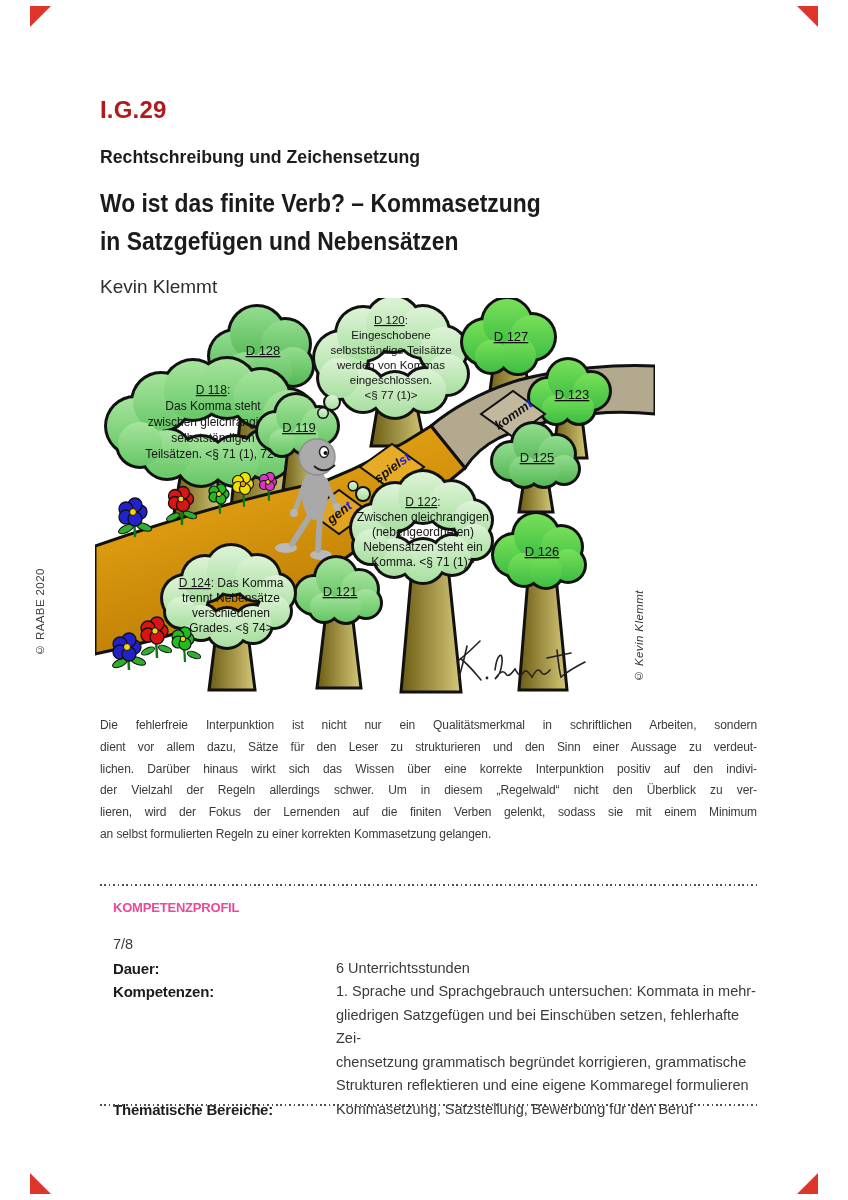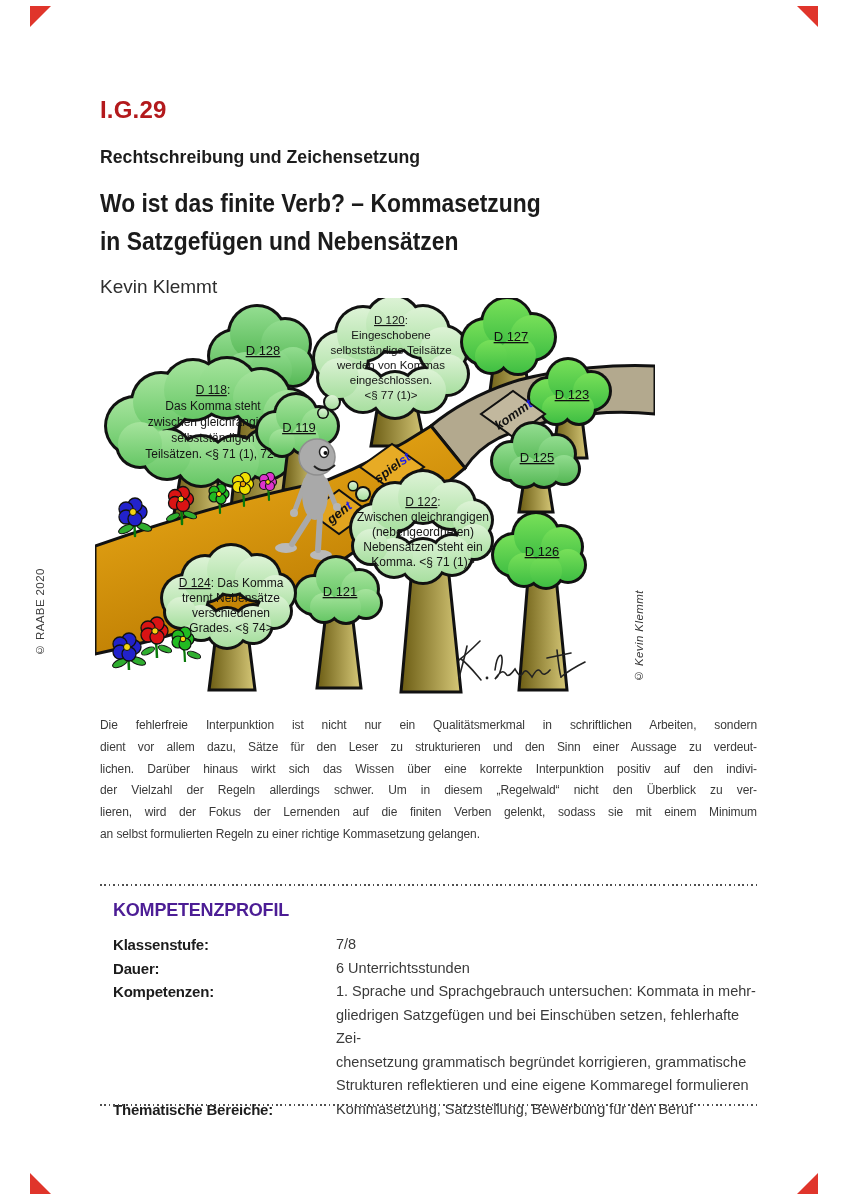--- a/index.html
+++ b/index.html
@@ -28,21 +28,21 @@
 
   .intro{position:absolute;left:100px;top:715px;width:657px;font-size:12px;line-height:21.8px;
          color:#3a3a3a;letter-spacing:-.1px;}
   .intro .jl{text-align:justify;text-align-last:justify;}
   .intro .jl.last{text-align-last:left;}
 
   .dotline{position:absolute;left:100px;width:657px;height:2px;
            background-image:repeating-linear-gradient(to right,#4f4f4f 0 1.6px,transparent 1.6px 4.4px);}
   .dot1{top:884px;} .dot2{top:1104px;}
 
-  .profile-head{position:absolute;left:113px;top:900px;font-size:18px;font-weight:bold;color:#4c1d95;letter-spacing:-.2px;}
+  .profile-head{position:absolute;left:113px;top:900px;font-size:13px;font-weight:bold;color:#ec4899;letter-spacing:-.2px;}
   .profile{position:absolute;left:113px;top:933px;width:644px;font-size:14.5px;line-height:23.5px;color:#3a3a3a;}
   .prow{display:grid;grid-template-columns:223px 1fr;}
   .plabel{font-weight:bold;color:#1c1c1c;font-size:15px;letter-spacing:-.2px;}
 
   
   svg text{font-family:"Liberation Sans",sans-serif;}
   .bl{font-size:12px;fill:#151515;text-anchor:middle;}
   .bl120{font-size:11.5px;fill:#151515;text-anchor:middle;}
   .tl{font-size:13px;fill:#111;text-anchor:middle;text-decoration:underline;}
   .u{text-decoration:underline;}
@@ -535,30 +535,29 @@
       <path d="M466,379 C472,374 480,369 490,364"></path>
     </g>
   </svg>
 
   <div class="intro">
     <div class="jl">Die fehlerfreie Interpunktion ist nicht nur ein Qualitätsmerkmal in schriftlichen Arbeiten, sondern</div>
     <div class="jl">dient vor allem dazu, Sätze für den Leser zu strukturieren und den Sinn einer Aussage zu verdeut-</div>
     <div class="jl">lichen. Darüber hinaus wirkt sich das Wissen über eine korrekte Interpunktion positiv auf den indivi-</div>
     <div class="jl">der Vielzahl der Regeln allerdings schwer. Um in diesem „Regelwald“ nicht den Überblick zu ver-</div>
     <div class="jl">lieren, wird der Fokus der Lernenden auf die finiten Verben gelenkt, sodass sie mit einem Minimum</div>
-    <div class="jl last">an selbst formulierten Regeln zu einer richtige Kommasetzung gelangen.</div>
+    <div class="jl last">an selbst formulierten Regeln zu einer korrekten Kommasetzung gelangen.</div>
   </div>
 
   <div class="dotline dot1"></div>
 
   <div class="profile-head">KOMPETENZPROFIL</div>
 
   <div class="profile">
     <div class="prow">
-      <div class="plabel">Klassenstufe:</div>
       <div>7/8</div>
     </div>
     <div class="prow">
       <div class="plabel">Dauer:</div>
       <div>6 Unterrichtsstunden</div>
     </div>
     <div class="prow">
       <div class="plabel">Kompetenzen:</div>
       <div>
         <div>1. Sprache und Sprachgebrauch untersuchen: Kommata in mehr-</div>

